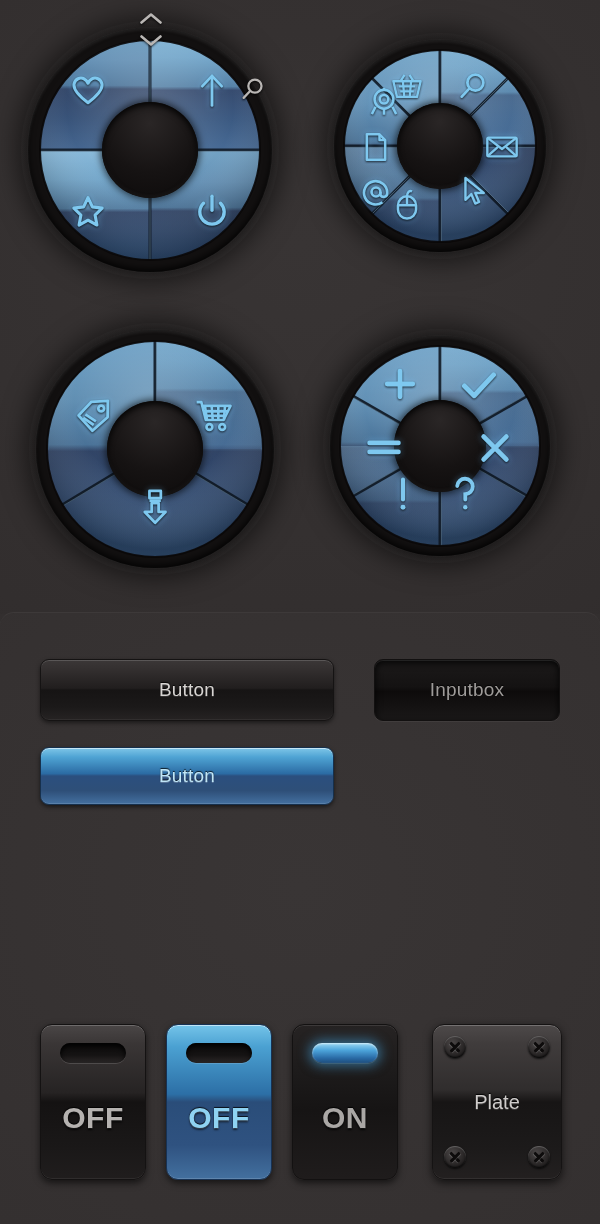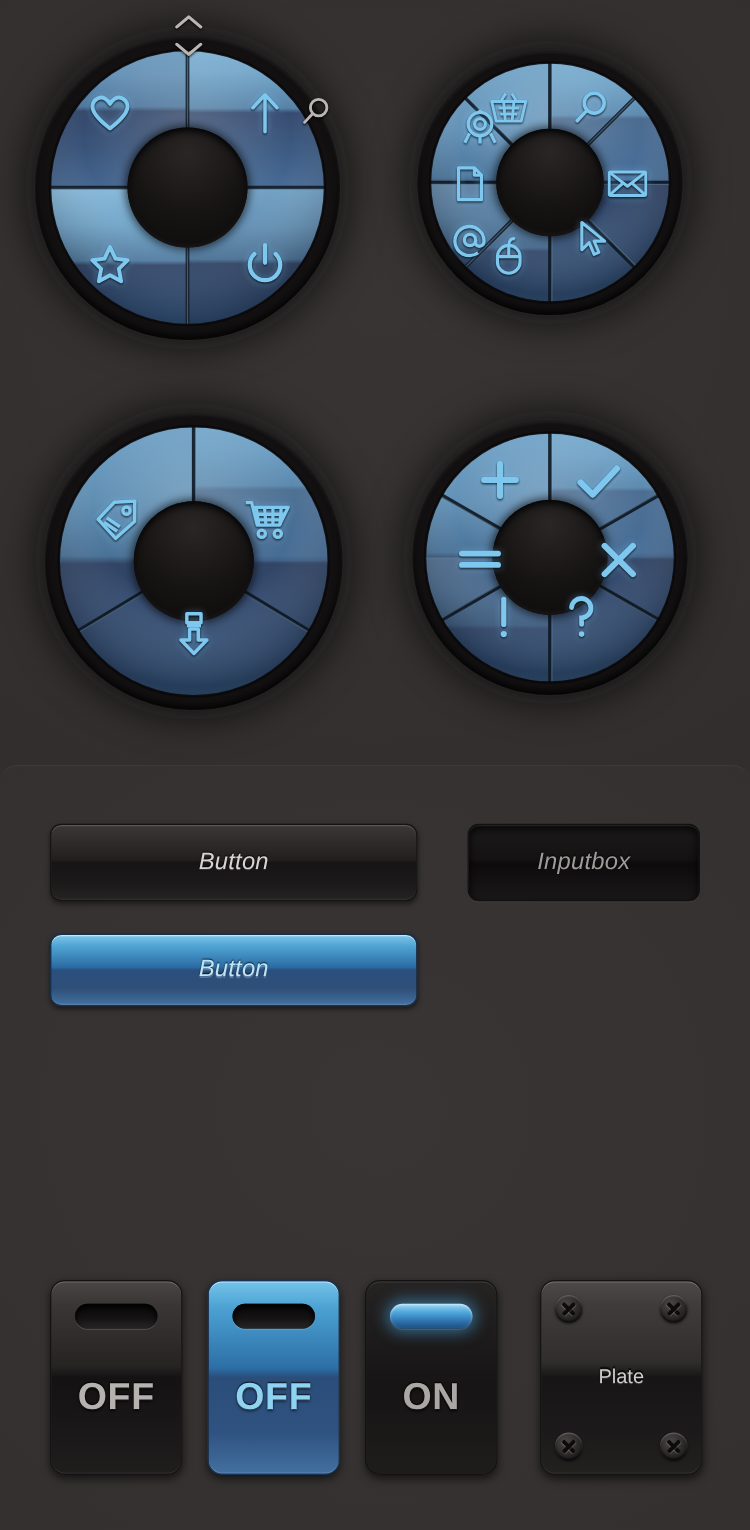--- a/index.html
+++ b/index.html
@@ -130,21 +130,20 @@
   .txt-light { color: #d7d4d2; text-shadow: 0 -1px 1px rgba(0,0,0,0.9), 0 1px 0 rgba(255,255,255,0.12); }
   .txt-blue  { color: #bfe6f8; text-shadow: 0 -1px 1px rgba(0,0,0,0.8), 0 1px 0 rgba(255,255,255,0.22); }
   .txt-grey  { color: #9e9b99; text-shadow: 0 -1px 1px rgba(0,0,0,0.9); }
 
   .ctl {
     position: absolute;
     display: flex;
     align-items: center;
     justify-content: flex-start;
     border-radius: 8px;
-    font-style: italic;
   }
 
   
   #button-dark     { left: 40px;  top: 659px; width: 294px; height: 62px; border-radius: 9px; }
   #inputbox        { left: 374px; top: 659px; width: 186px; height: 62px; border-radius: 9px;
                      background: linear-gradient(180deg,#1c1a1a 0%,#141212 45%,#0d0b0b 52%,#1a1818 100%);
                      border: 1px solid #121010;
                      box-shadow: inset 0 1px 0 rgba(255,255,255,0.10), inset 0 3px 7px rgba(0,0,0,0.85), 0 1px 0 rgba(255,255,255,0.05); }
 
   
@@ -274,21 +273,21 @@
     border: 1px solid #151313;
     box-shadow:
       inset 0 1px 0 rgba(255,255,255,0.22),
       inset 0 -1px 0 rgba(255,255,255,0.07),
       0 3px 8px rgba(0,0,0,0.65);
     display: flex;
     align-items: center;
     justify-content: center;
   }
   #plate-label {
-    font-size: 16px;
+    font-size: 20px;
     color: #cfcccb;
     text-shadow: 0 -1px 1px rgba(0,0,0,0.95), 0 1px 0 rgba(255,255,255,0.16);
   }
   .screw {
     position: absolute;
     width: 22px; height: 22px;
     border-radius: 50%;
     background: radial-gradient(circle at 38% 32%, #4a4646 0%, #2b2828 55%, #141212 100%);
     box-shadow:
       inset 0 1px 1px rgba(255,255,255,0.25),

